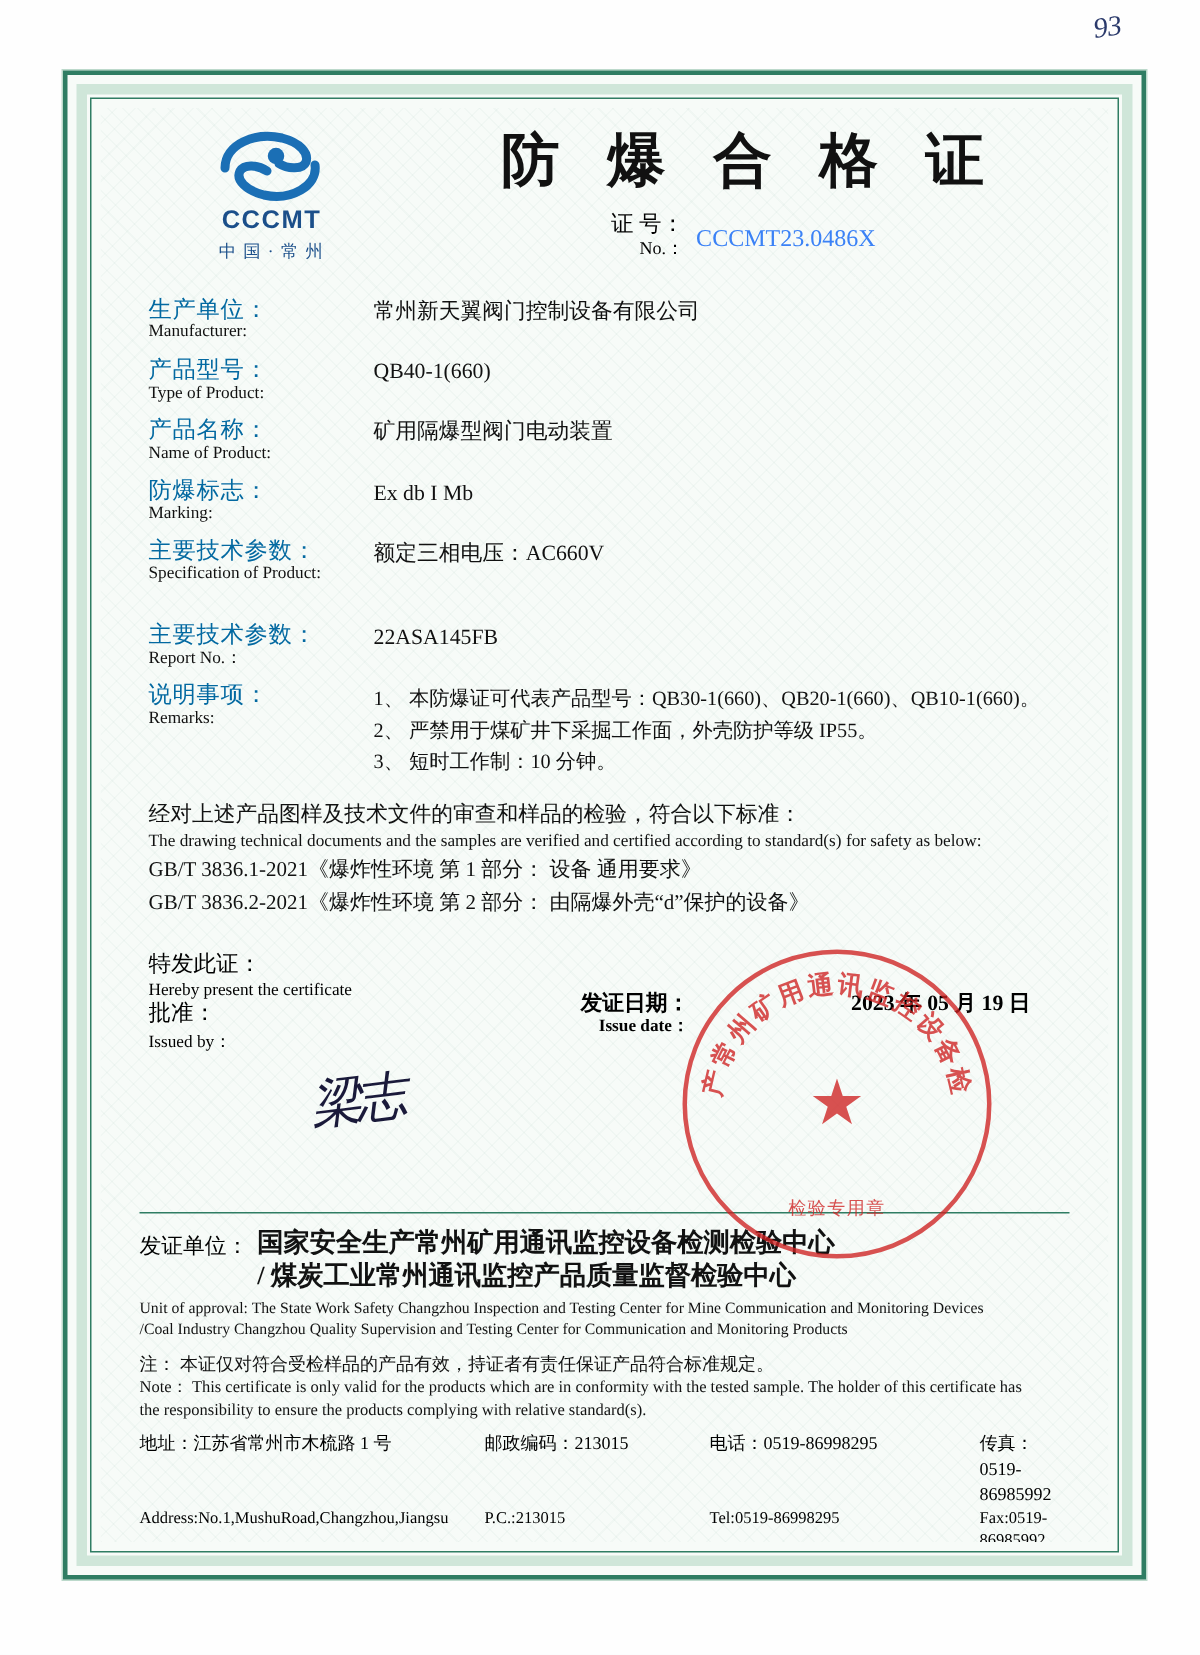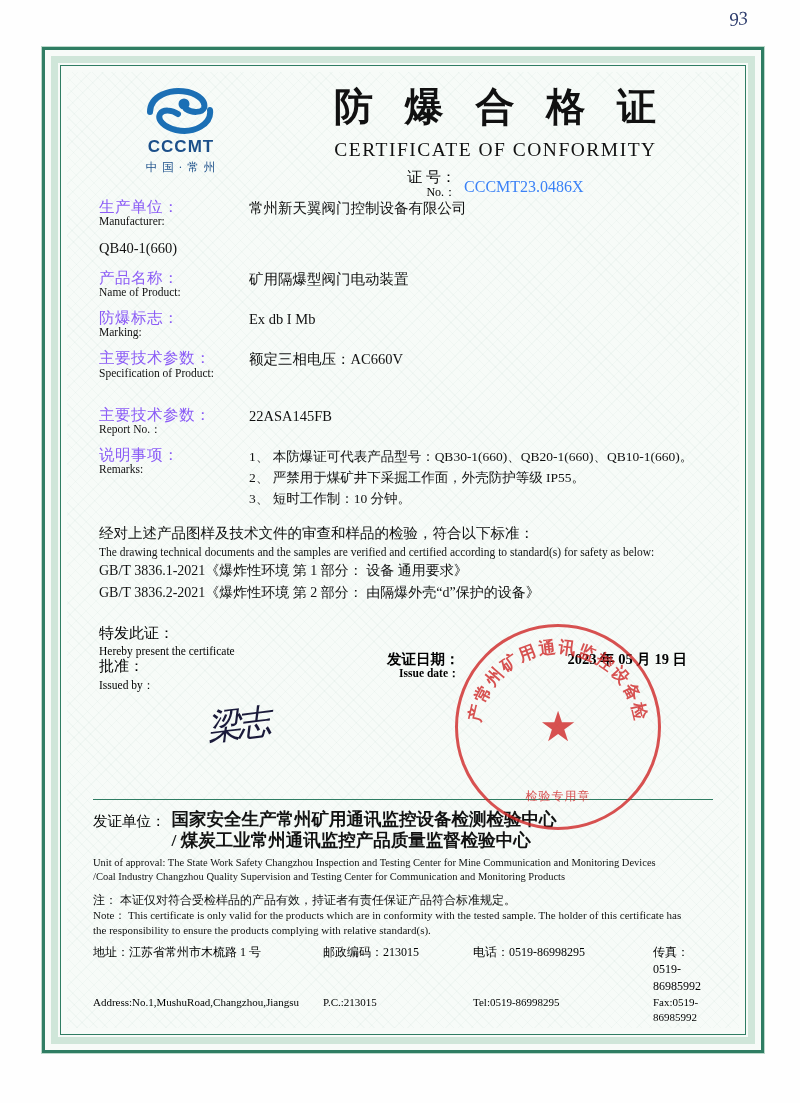--- a/index.html
+++ b/index.html
@@ -143,21 +143,21 @@
     margin-bottom:10px;
   }
   .lab{
     width:150px;
     flex:0 0 150px;
     line-height:1.12;
   }
   .lab .cn{
     font-size:15.5px;
     letter-spacing:0.5px;
-    color:#8b5cf6;
+    color:#0369a1;
     white-space:nowrap;
   }
   .lab .en{
     font-size:11.5px;
     color:#111;
     white-space:nowrap;
   }
   .val{
     flex:1;
     font-size:14.5px;
@@ -332,21 +332,20 @@
               <path d="M66 24 C68 38, 50 48, 32 44 C20 41, 13 34, 16 28 C19 23, 28 24, 34 28" fill="none" stroke="#1b6fb5" stroke-width="6" stroke-linecap="round"></path>
               <circle cx="40" cy="18" r="5.5" fill="#1b6fb5"></circle>
             </svg>
           </div>
           <div class="logo-text">CCCMT</div>
           <div class="logo-sub">中 国 · 常 州</div>
         </div>
 
         <div class="title-block">
           <div class="title-cn">防 爆 合 格 证</div>
-          <div class="title-en">CERTIFICATE   OF   CONFORMITY</div>
           <div class="no-line">
             <div class="no-label">
               <div class="cn">证 号：</div>
               <div class="en">No.：</div>
             </div>
             <div class="no-value">CCCMT23.0486X</div>
           </div>
         </div>
       </div>
 
@@ -354,20 +353,24 @@
 
         <div class="row">
           <div class="lab">
             <div class="cn">生产单位：</div>
             <div class="en">Manufacturer:</div>
           </div>
           <div class="val">常州新天翼阀门控制设备有限公司</div>
         </div>
 
         <div class="row">
+          <div class="lab">
+            <div class="cn">产品型号：</div>
+            <div class="en">Type of Product:</div>
+          </div>
           <div class="val">QB40-1(660)</div>
         </div>
 
         <div class="row">
           <div class="lab">
             <div class="cn">产品名称：</div>
             <div class="en">Name of Product:</div>
           </div>
           <div class="val">矿用隔爆型阀门电动装置</div>
         </div>

